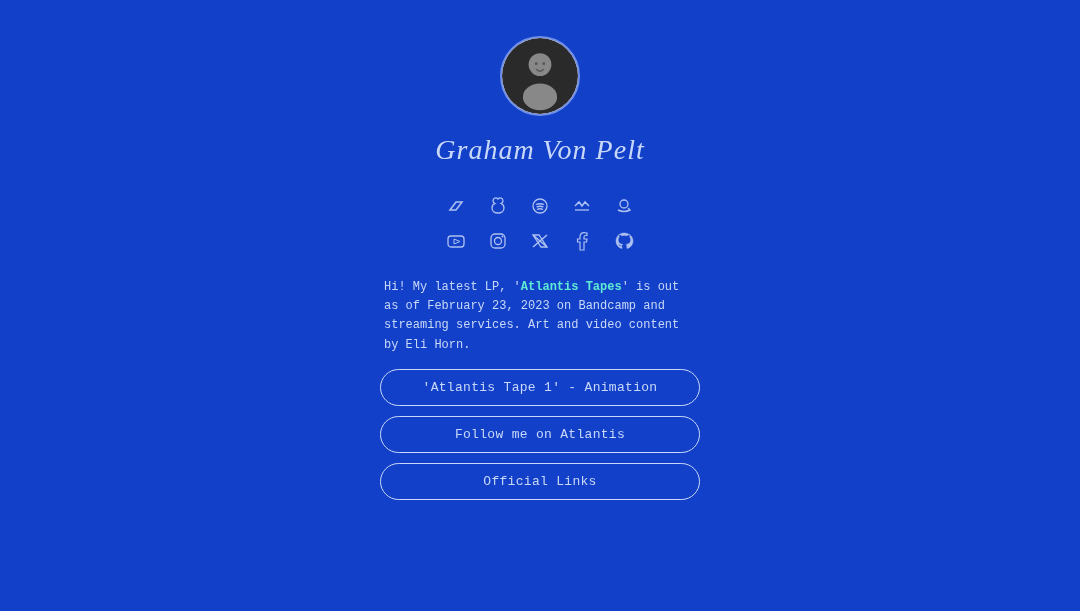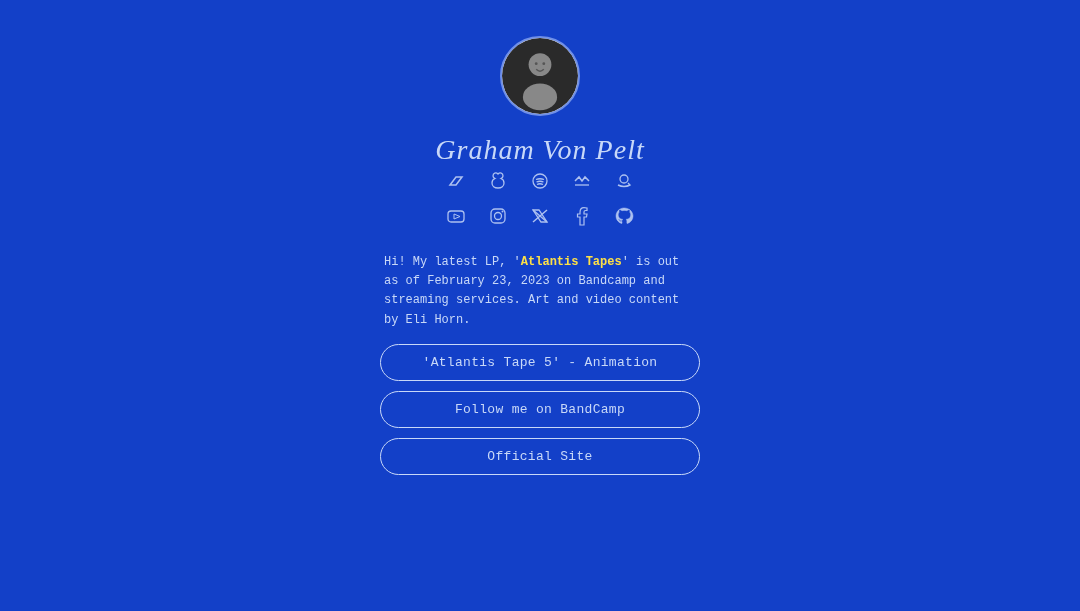--- a/index.html
+++ b/index.html
@@ -46,21 +46,21 @@
       width: 80px;
       height: 80px;
     }
 
     .name-script {
       font-family: 'Georgia', serif;
       font-style: italic;
       font-size: 28px;
       color: #c8d8f8;
       letter-spacing: 1px;
-      margin-bottom: 3px;
+      margin-bottom: 28px;
       text-align: center;
       font-weight: 300;
     }
 
     .icons-row {
       display: flex;
       justify-content: center;
       gap: 18px;
       margin-bottom: 8px;
     }
@@ -80,21 +80,21 @@
       font-size: 12px;
       line-height: 1.6;
       color: #c8d8f8;
       text-align: left;
       margin: 14px 0 14px;
       padding: 0 4px;
     }
 
     .bio-text strong {
       font-weight: bold;
-      color: #fde047;
+      color: #5eead4;
     }
 
     .link-btn {
       display: block;
       width: 100%;
       border: 1.5px solid #c8d8f8;
       border-radius: 20px;
       background: transparent;
       color: #c8d8f8;
       font-family: 'Courier New', Courier, monospace;
@@ -194,17 +194,17 @@
       <svg width="20" height="20" viewBox="0 0 20 20" fill="none" xmlns="http://www.w3.org/2000/svg">
         <path d="M10 2 C5.6 2 2 5.6 2 10 C2 13.5 4.3 16.5 7.5 17.5 C7.9 17.6 8 17.3 8 17.1 L8 15.5 C5.8 16 5.4 14.5 5.4 14.5 C5 13.6 4.5 13.4 4.5 13.4 C3.8 12.9 4.6 12.9 4.6 12.9 C5.4 13 5.8 13.7 5.8 13.7 C6.5 14.9 7.7 14.6 8.1 14.4 C8.2 13.9 8.4 13.5 8.7 13.3 C6.5 13.1 4.2 12.2 4.2 8.5 C4.2 7.5 4.6 6.7 5.2 6.1 C5.1 5.9 4.7 4.9 5.3 3.6 C5.3 3.6 6 3.4 8 4.7 C8.8 4.5 9.7 4.4 10.5 4.4 C11.3 4.4 12.1 4.5 12.9 4.7 C14.9 3.4 15.6 3.6 15.6 3.6 C16.2 4.9 15.8 5.9 15.7 6.1 C16.3 6.7 16.7 7.5 16.7 8.5 C16.7 12.3 14.4 13.1 12.2 13.3 C12.6 13.6 12.9 14.2 12.9 15.1 L12.9 17.1 C12.9 17.3 13 17.6 13.4 17.5 C16.7 16.5 19 13.5 19 10 C18.9 5.6 15.3 2 10 2Z" stroke="#c8d8f8" stroke-width="0.5" fill="#c8d8f8"></path>
       </svg>
     </button>
   </div>
 
   <p class="bio-text">
     Hi! My latest LP, '<strong>Atlantis Tapes</strong>' is out as of February 23, 2023 on Bandcamp and streaming services. Art and video content by Eli Horn.
   </p>
 
-  <button class="link-btn">'Atlantis Tape 5' - Animation</button>
-  <button class="link-btn">Follow me on BandCamp</button>
-  <button class="link-btn">Official Site</button>
+  <button class="link-btn">'Atlantis Tape 1' - Animation</button>
+  <button class="link-btn">Follow me on Atlantis</button>
+  <button class="link-btn">Official Links</button>
 
 </div>
 
 </body></html>

